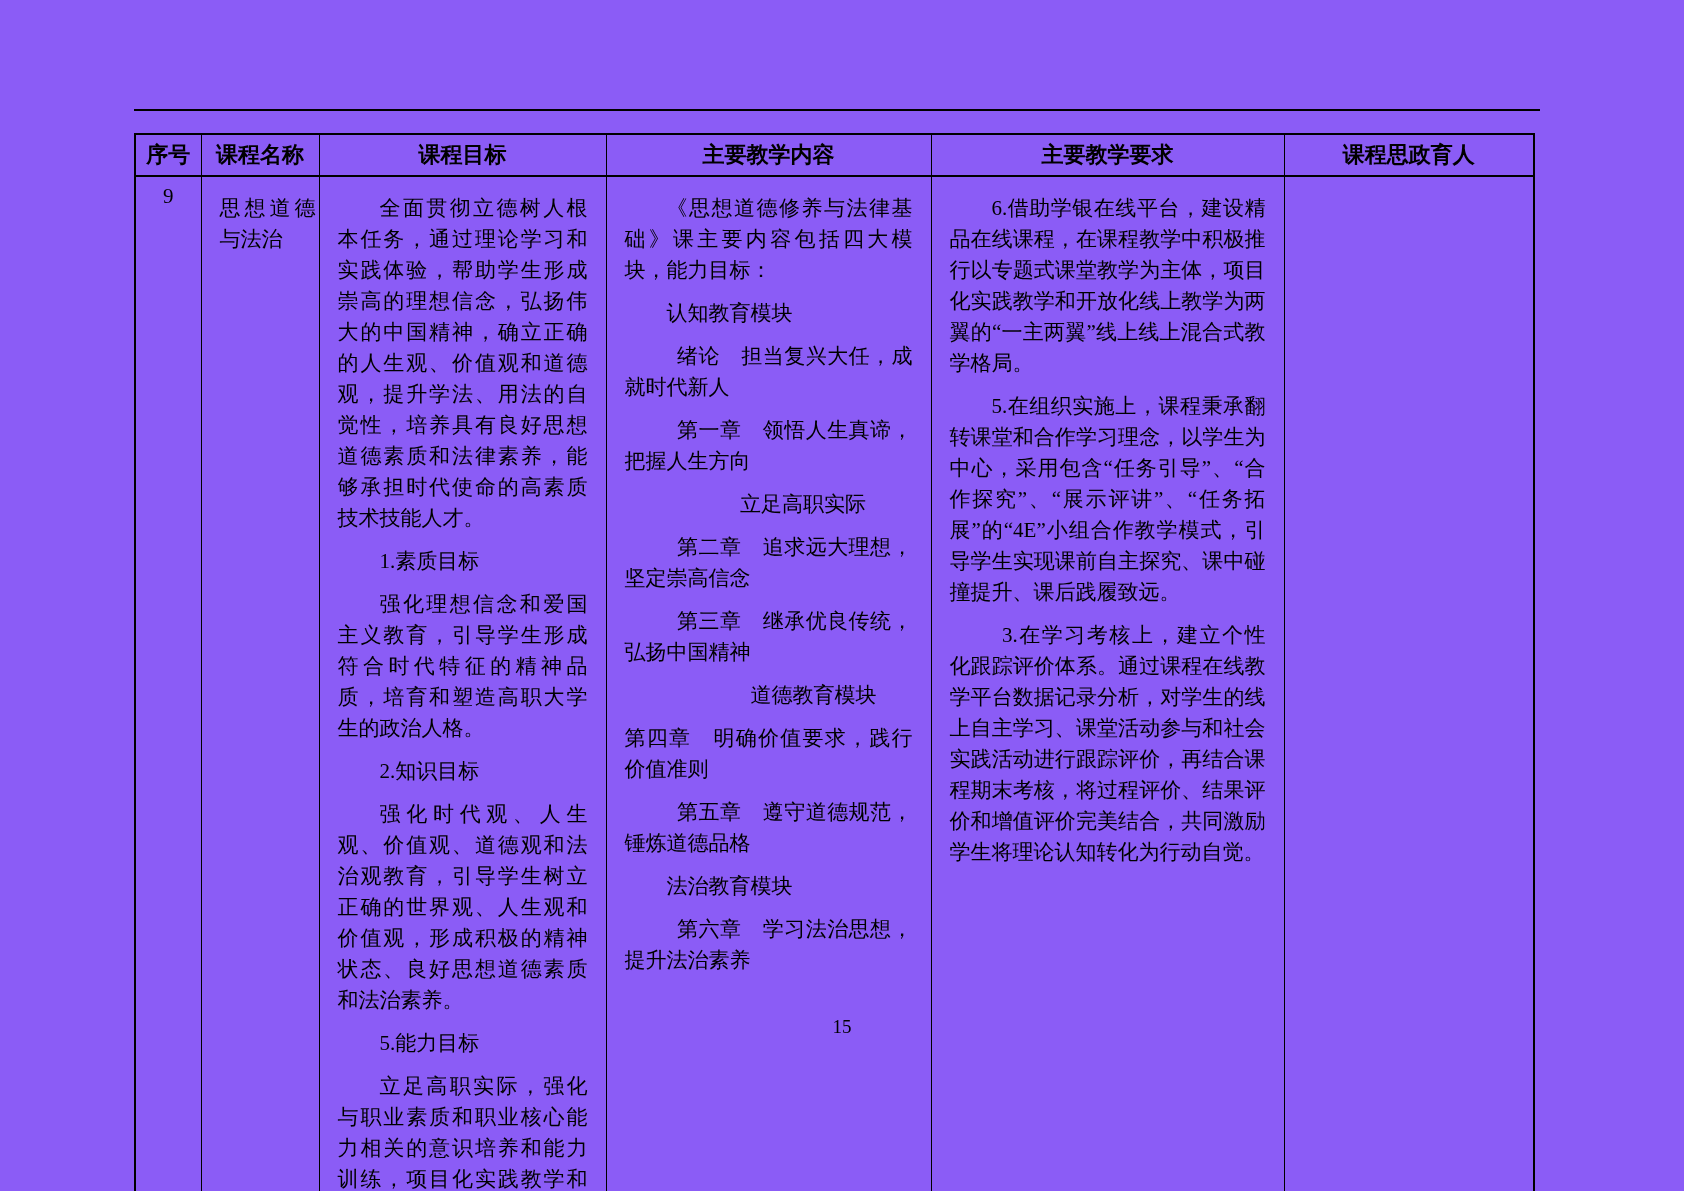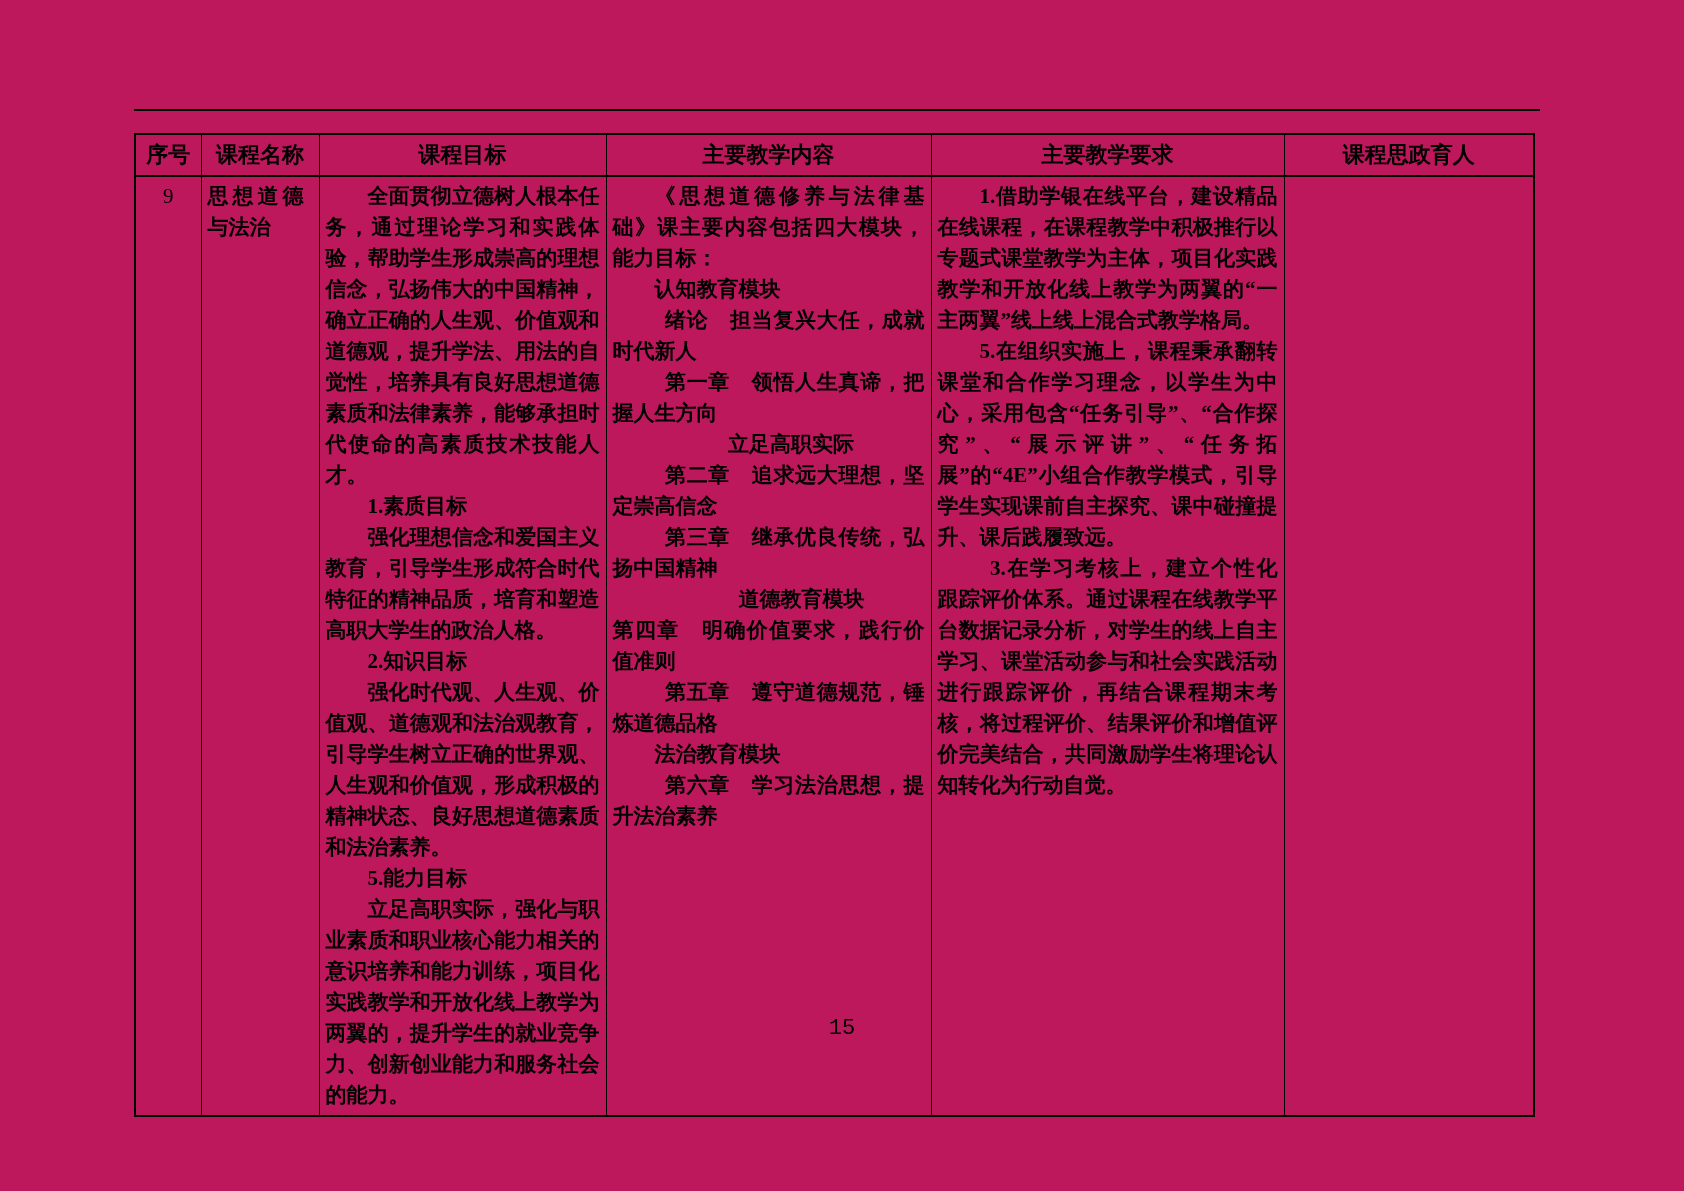--- a/index.html
+++ b/index.html
@@ -1,21 +1,21 @@
 <!DOCTYPE html>
 <html><head>
 <meta charset="utf-8">
 <style>
   * { box-sizing: border-box; }
   html, body { margin: 0; padding: 0; background: #ffffff; }
   .page {
     position: relative;
     width: 1684px;
     height: 1191px;
-    background: #be185d;
+    background: #8b5cf6;
     color: #000000;
     font-family: "Liberation Serif", "DejaVu Serif", serif;
     overflow: hidden;
   }
   .top-rule {
     position: absolute;
     left: 134px;
     top: 109px;
     width: 1406px;
     height: 2px;
@@ -52,38 +52,37 @@
     padding: 4px 6px;
   }
   td.cell-serial { text-align: center; font-size: 22px; padding-top: 8px; }
   .name-p {
     margin: 0;
     width: 96px;
     text-align: justify;
     text-justify: inter-character;
   }
   .cell-body p {
-    margin: 0;
+    margin: 12px;
     text-align: justify;
     text-justify: inter-character;
-    font-weight: bold;
   }
   .i0  { text-indent: 0; }
   .i2  { text-indent: 2em; }
   .i25 { text-indent: 2.5em; }
   .i55 { text-indent: 5.5em; }
   .i6  { text-indent: 6em; }
   .page-number {
     position: absolute;
     left: 0;
     top: 1016px;
     width: 1684px;
     text-align: center;
-    font-size: 22px;
-    font-family: Liberation Mono, monospace;
+    font-size: 19px;
+    font-family: Liberation Serif, serif;
   }
 </style>
 </head>
 <body>
 
 <div class="page">
 
   <div class="top-rule"></div>
 
   <table class="course-table">
@@ -128,21 +127,21 @@
           <p class="i55">立足高职实际</p>
           <p class="i25">第二章　追求远大理想，坚定崇高信念</p>
           <p class="i25">第三章　继承优良传统，弘扬中国精神</p>
           <p class="i6">道德教育模块</p>
           <p class="i0">第四章　明确价值要求，践行价值准则</p>
           <p class="i25">第五章　遵守道德规范，锤炼道德品格</p>
           <p class="i2">法治教育模块</p>
           <p class="i25">第六章　学习法治思想，提升法治素养</p>
         </td>
         <td class="cell-body">
-          <p class="i2">1.借助学银在线平台，建设精品在线课程，在课程教学中积极推行以专题式课堂教学为主体，项目化实践教学和开放化线上教学为两翼的“一主两翼”线上线上混合式教学格局。</p>
+          <p class="i2">6.借助学银在线平台，建设精品在线课程，在课程教学中积极推行以专题式课堂教学为主体，项目化实践教学和开放化线上教学为两翼的“一主两翼”线上线上混合式教学格局。</p>
           <p class="i2">5.在组织实施上，课程秉承翻转课堂和合作学习理念，以学生为中心，采用包含“任务引导”、“合作探究”、“展示评讲”、“任务拓展”的“4E”小组合作教学模式，引导学生实现课前自主探究、课中碰撞提升、课后践履致远。</p>
           <p class="i25">3.在学习考核上，建立个性化跟踪评价体系。通过课程在线教学平台数据记录分析，对学生的线上自主学习、课堂活动参与和社会实践活动进行跟踪评价，再结合课程期末考核，将过程评价、结果评价和增值评价完美结合，共同激励学生将理论认知转化为行动自觉。</p>
         </td>
         <td class="cell-body">
           <p class="i0"></p>
         </td>
       </tr>
     </tbody>
   </table>
 

